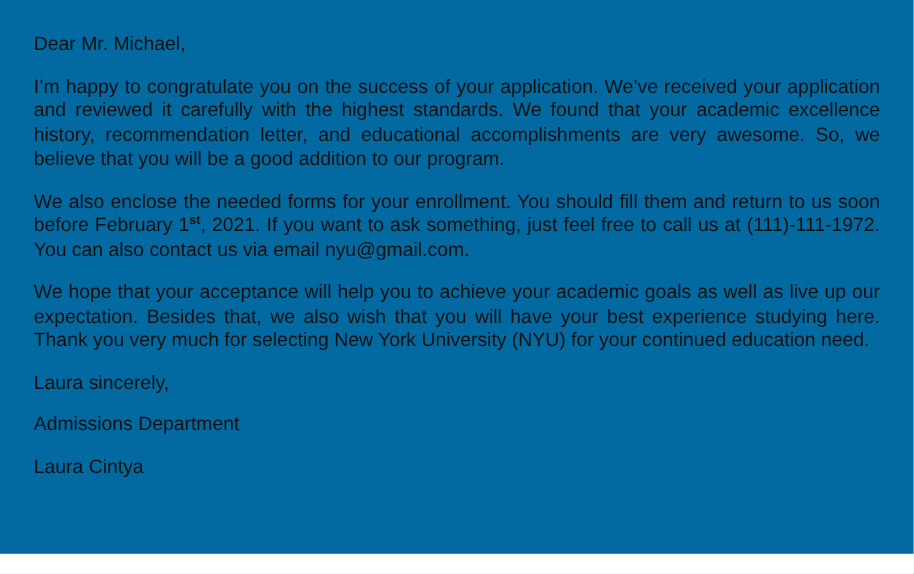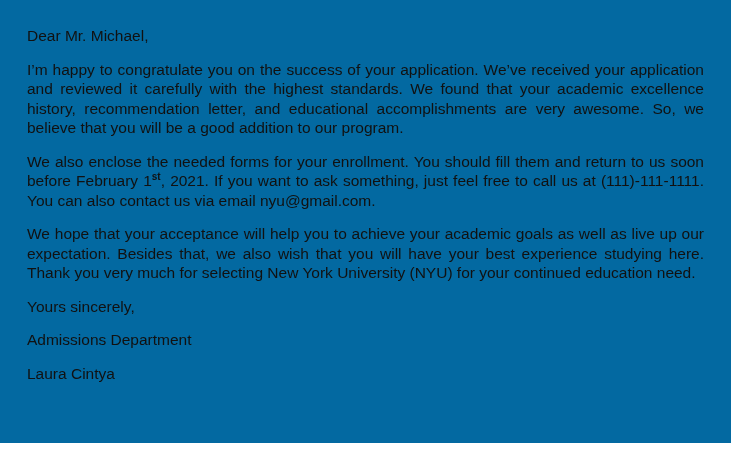--- a/index.html
+++ b/index.html
@@ -44,24 +44,24 @@
 </style>
 </head>
 <body>
 
 <div class="page">
 
   <p class="line">Dear Mr. Michael,</p>
 
   <p class="para">I’m happy to congratulate you on the success of your application. We’ve received your application and reviewed it carefully with the highest standards. We found that your academic excellence history, recommendation letter, and educational accomplishments are very awesome. So, we believe that you will be a good addition to our program.</p>
 
-  <p class="para"><span>We also enclose the needed forms for your enrollment. You should fill them and return to us soon before February 1</span><sup>st</sup><span>, 2021. If you want to ask something, just feel free to call us at (111)-111-1111. You can also contact us via email nyu@gmail.com.</span></p>
+  <p class="para"><span>We also enclose the needed forms for your enrollment. You should fill them and return to us soon before February 1</span><sup>st</sup><span>, 2021. If you want to ask something, just feel free to call us at (111)-111-1972. You can also contact us via email nyu@gmail.com.</span></p>
 
   <p class="para">We hope that your acceptance will help you to achieve your academic goals as well as live up our expectation. Besides that, we also wish that you will have your best experience studying here. Thank you very much for selecting New York University (NYU) for your continued education need.</p>
 
-  <p class="line">Yours sincerely,</p>
+  <p class="line">Laura sincerely,</p>
 
   <p class="line">Admissions Department</p>
 
   <p class="line">Laura Cintya</p>
 
 
 </div>
 
 </body></html>

